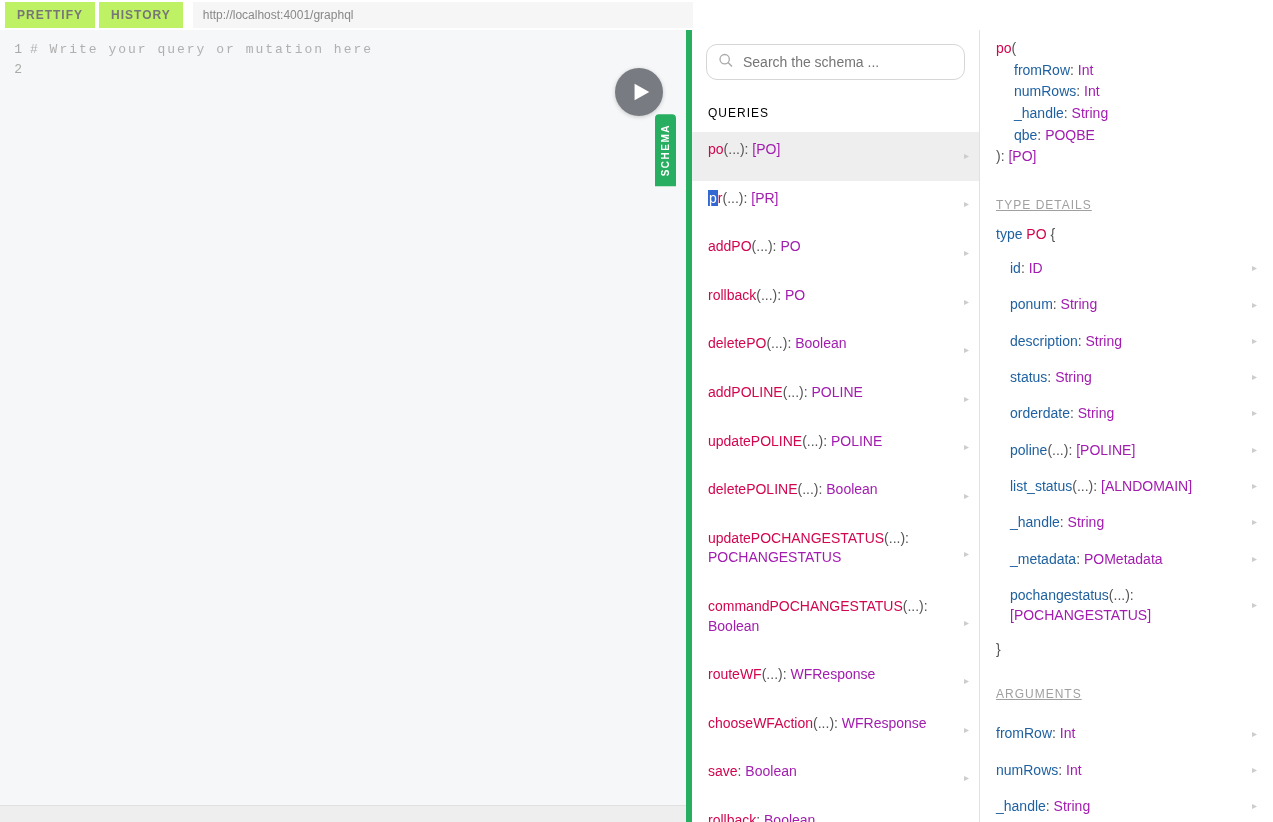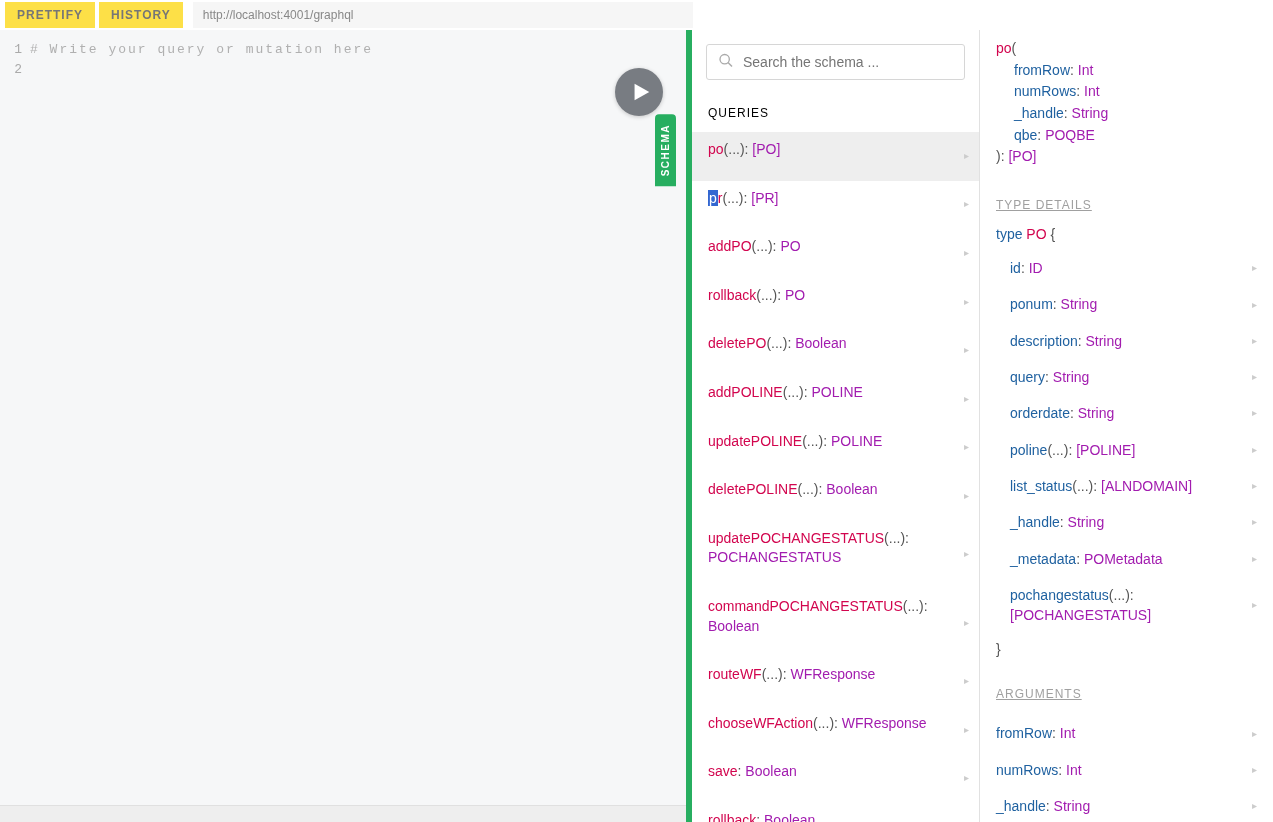--- a/index.html
+++ b/index.html
@@ -16,21 +16,21 @@
   }
   .toolbar {
     display: flex;
     align-items: center;
     padding: 5px;
     gap: 4px;
     height: 30px;
     background: #fff;
   }
   .toolbar-btn {
-    background: #fde047;
+    background: #bef264;
     border: none;
     color: #767676;
     font-size: 12px;
     font-weight: 600;
     letter-spacing: 1px;
     padding: 6px 12px;
     cursor: pointer;
   }
   .url-box {
     flex: 1;
@@ -128,21 +128,21 @@
     flex-direction: column;
     border-right: 1px solid #e1e1e1;
     overflow: hidden;
   }
   .search-wrap {
     padding: 14px;
   }
   .search-input {
     width: 100%;
     border: 1px solid #d6d6d6;
-    border-radius: 3px;
+    border-radius: 11px;
     padding: 9px 10px 9px 36px;
     font-size: 14px;
     color: #777;
     background: #fff;
   }
   .search-row { position: relative; }
   .search-icon {
     position: absolute;
     left: 12px;
     top: 50%;
@@ -302,21 +302,21 @@
       <span class="name-blue">type</span>
       <span> </span>
       <span class="name-red">PO</span>
       <span> </span>
       <span class="brace">{</span>
     </div>
     <div id="type-fields">
         <div class="field-row"><span class="name-blue">id</span><span class="paren">: </span><span class="type-orange">ID</span><span class="chev">▸</span></div>
         <div class="field-row"><span class="name-blue">ponum</span><span class="paren">: </span><span class="type-orange">String</span><span class="chev">▸</span></div>
         <div class="field-row"><span class="name-blue">description</span><span class="paren">: </span><span class="type-orange">String</span><span class="chev">▸</span></div>
-        <div class="field-row"><span class="name-blue">query</span><span class="paren">: </span><span class="type-orange">String</span><span class="chev">▸</span></div>
+        <div class="field-row"><span class="name-blue">status</span><span class="paren">: </span><span class="type-orange">String</span><span class="chev">▸</span></div>
         <div class="field-row"><span class="name-blue">orderdate</span><span class="paren">: </span><span class="type-orange">String</span><span class="chev">▸</span></div>
         <div class="field-row"><span class="name-blue">poline</span><span class="paren">(...)</span><span class="paren">: </span><span class="type-orange">[POLINE]</span><span class="chev">▸</span></div>
         <div class="field-row"><span class="name-blue">list_status</span><span class="paren">(...)</span><span class="paren">: </span><span class="type-orange">[ALNDOMAIN]</span><span class="chev">▸</span></div>
         <div class="field-row"><span class="name-blue">_handle</span><span class="paren">: </span><span class="type-orange">String</span><span class="chev">▸</span></div>
         <div class="field-row"><span class="name-blue">_metadata</span><span class="paren">: </span><span class="type-orange">POMetadata</span><span class="chev">▸</span></div>
         <div class="field-row"><span class="name-blue">pochangestatus</span><span class="paren">(...)</span><span class="paren">: </span><span class="type-orange">[POCHANGESTATUS]</span><span class="chev">▸</span></div>
       </div>
     <div class="type-line"><span class="brace">}</span></div>
 
     <div class="details-header">ARGUMENTS</div>

